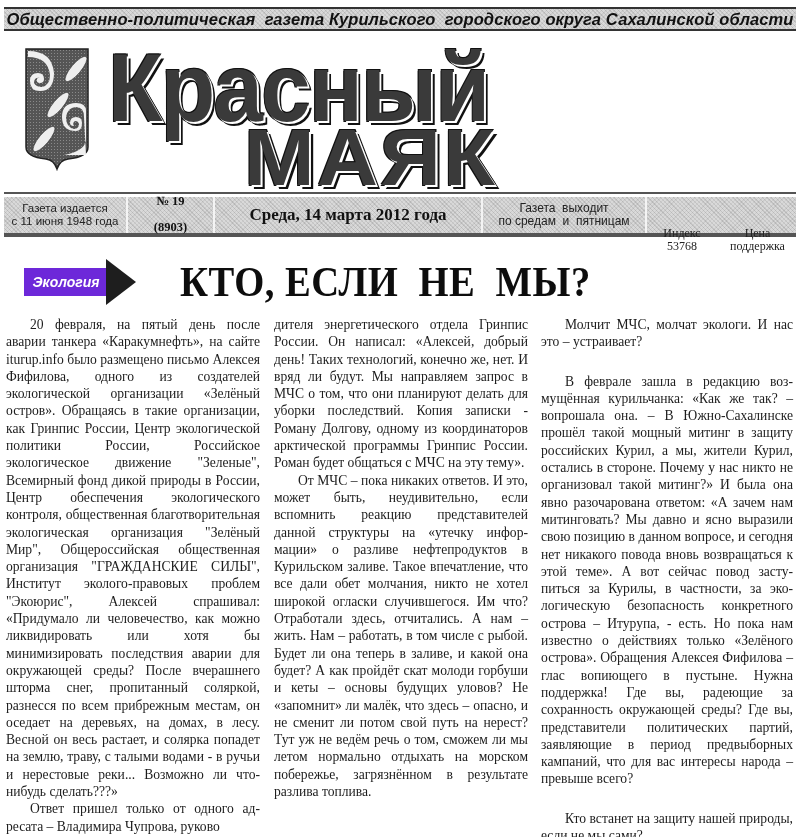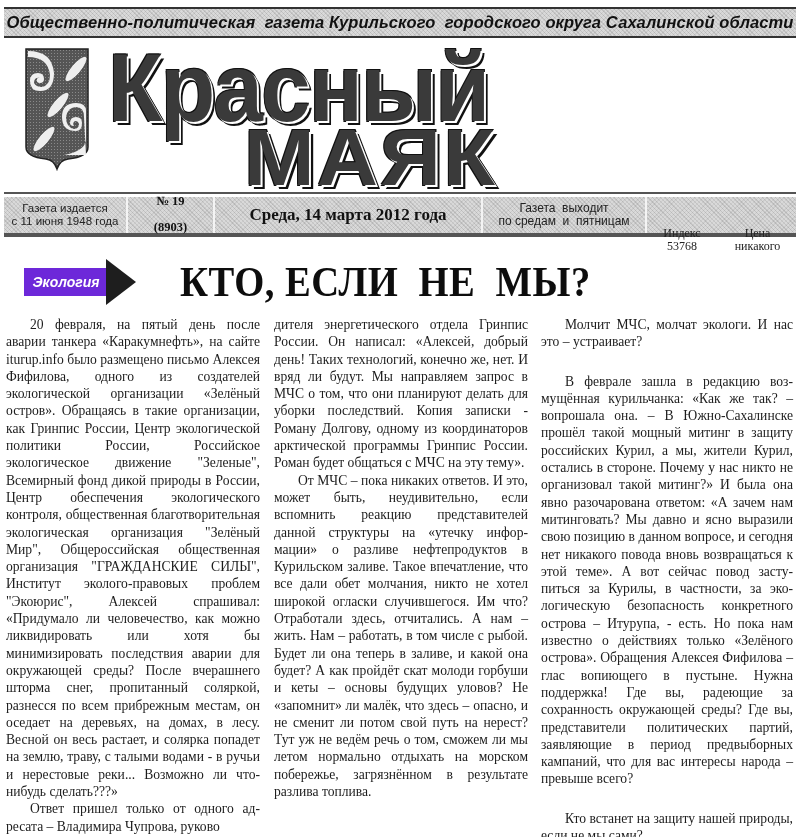--- a/index.html
+++ b/index.html
@@ -7,21 +7,21 @@
   body { position: relative; font-family: "Liberation Serif", serif; color: #1a1a1a; }
 
   .hatch {
     background-color: #d9d9d9;
     background-image: repeating-linear-gradient(45deg, rgba(0,0,0,0.10) 0 1px, transparent 1px 3px),
                       repeating-linear-gradient(-45deg, rgba(0,0,0,0.06) 0 1px, transparent 1px 3px);
   }
 
   
   .tagline {
-    position: absolute; left: 4px; top: 7px; width: 792px; height: 31px;
+    position: absolute; left: 4px; top: 7px; width: 792px; height: 24px;
     border-top: 2px solid #333; border-bottom: 2px solid #333;
     display: flex; align-items: center; justify-content: center;
   }
   .tagline span {
     font-family: "Liberation Sans", sans-serif; font-style: italic; font-weight: bold;
     font-size: 16.5px; color: #111; letter-spacing: 0.1px; white-space: pre;
   }
 
   
   .crest { position: absolute; left: 24px; top: 47px; width: 66px; height: 124px; }
@@ -135,21 +135,21 @@
   <div class="cell c-sans" style="width:164px; font-size:12px">
     <span style="white-space:pre">Газета  выходит</span>
     <span style="white-space:pre">по средам  и  пятницам</span>
   </div>
   <div class="cell c-serif" style="width:72px">
     <span>Индекс</span>
     <span>53768</span>
   </div>
   <div class="cell c-serif" style="flex:1">
     <span>Цена</span>
-    <span>никакого</span>
+    <span>поддержка</span>
   </div>
 </div>
 
 <div class="rubric">
   <div class="rubric-body">
     <span>Экология</span>
   </div>
   <div class="rubric-head"></div>
 </div>
 

